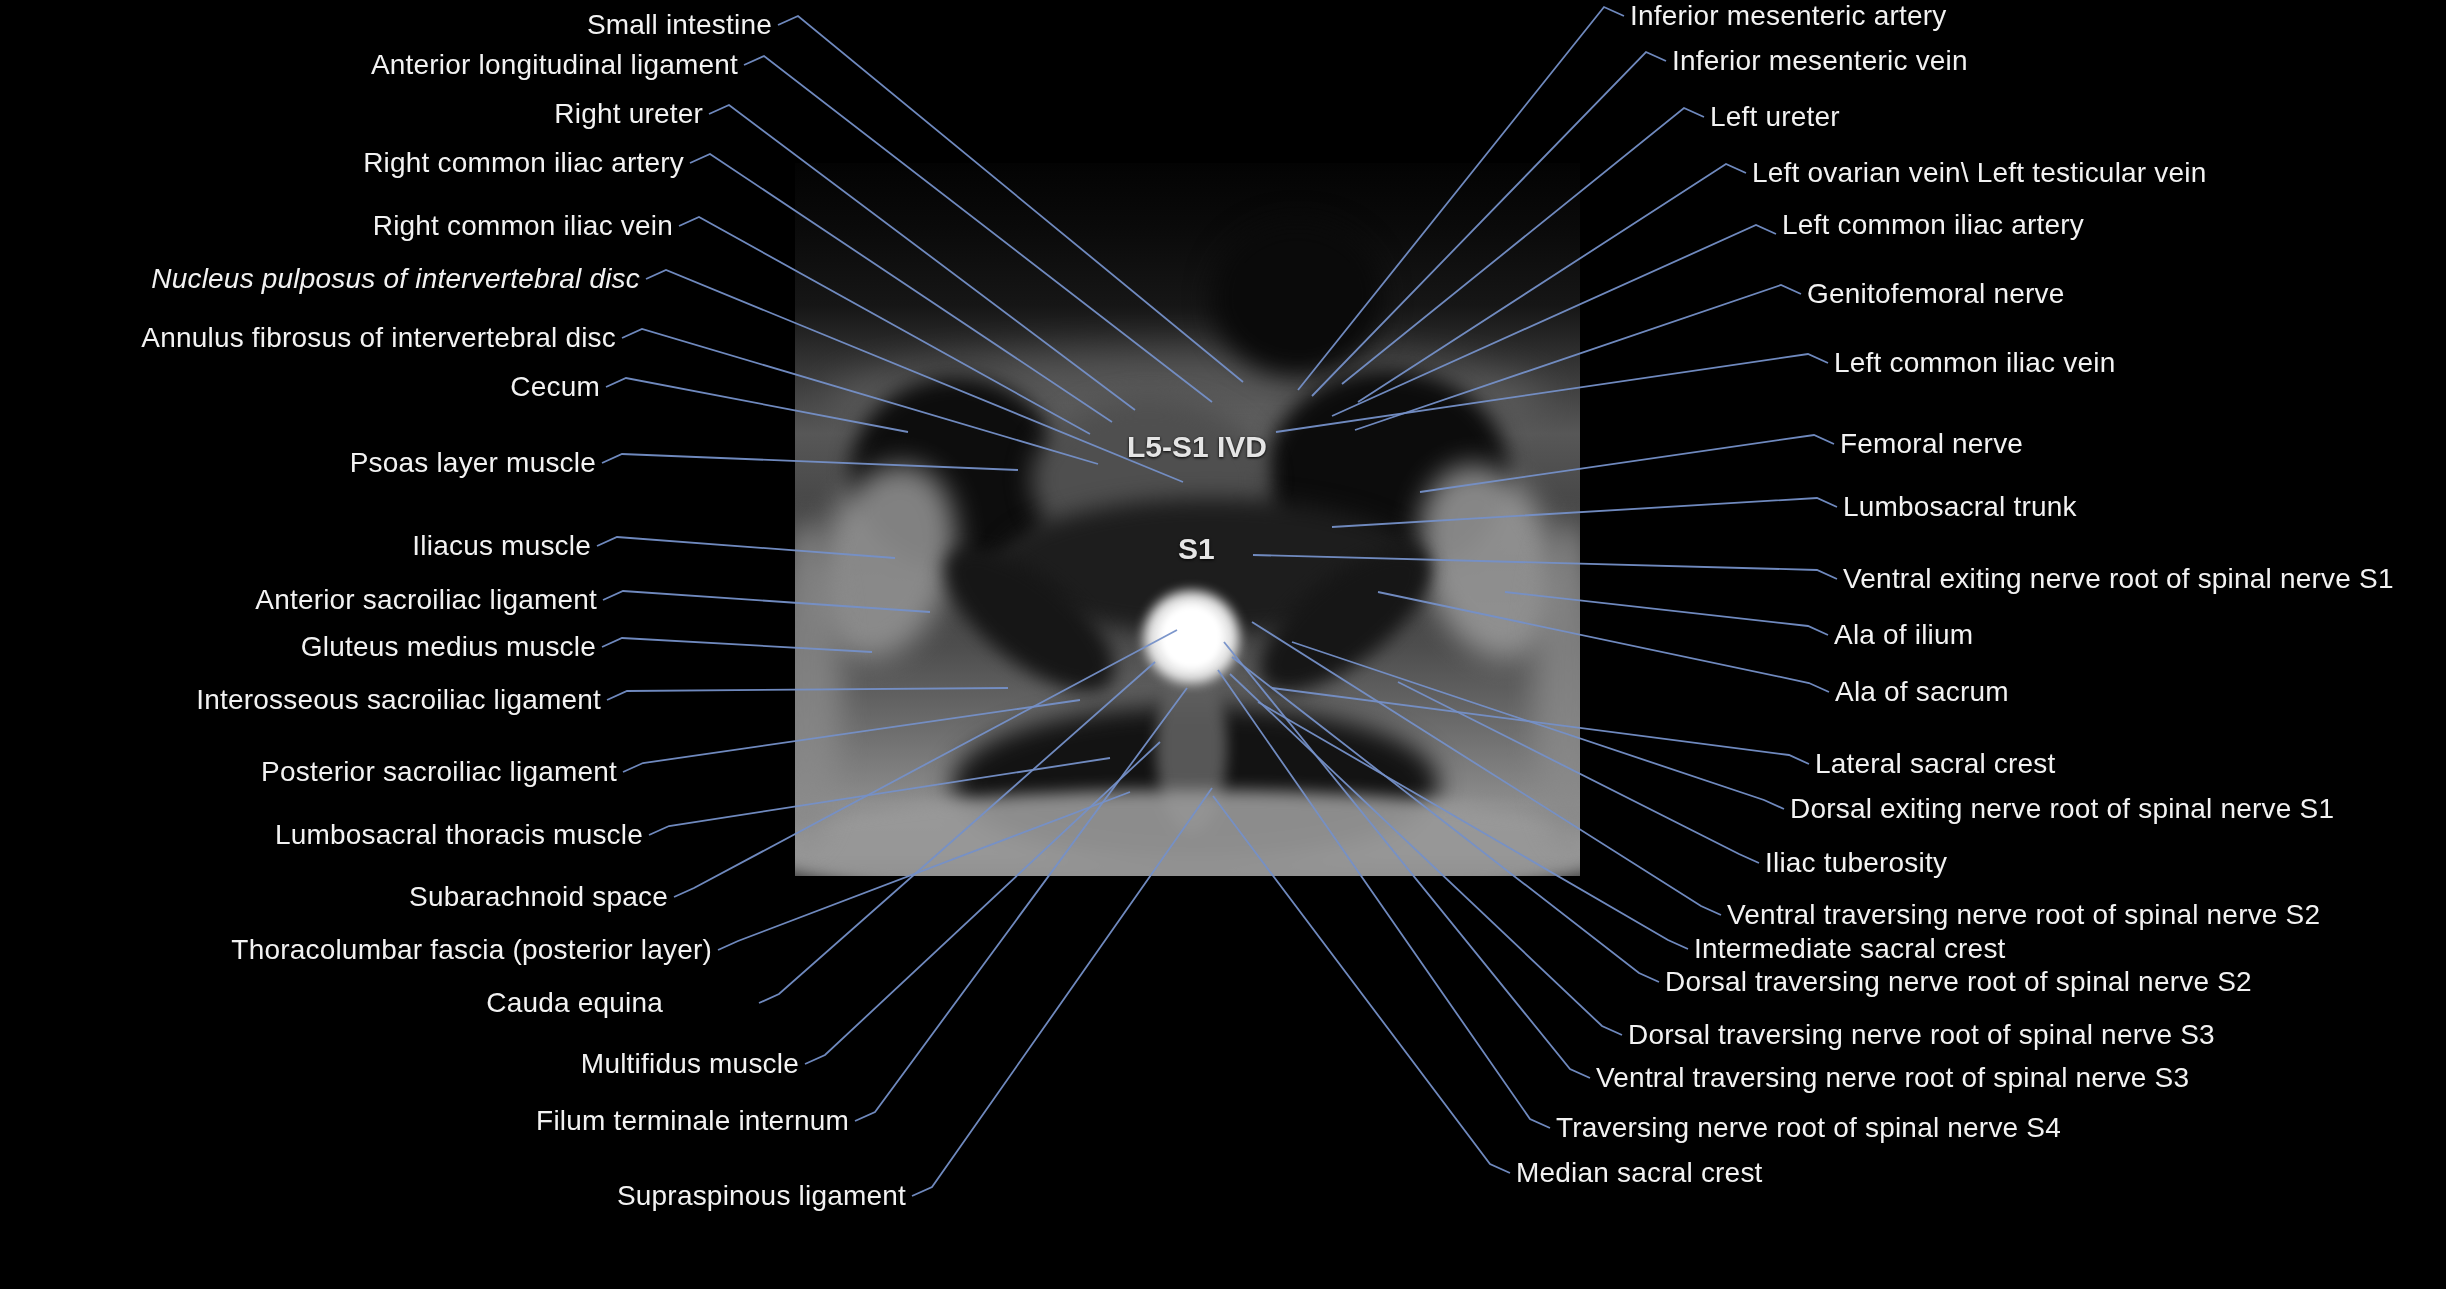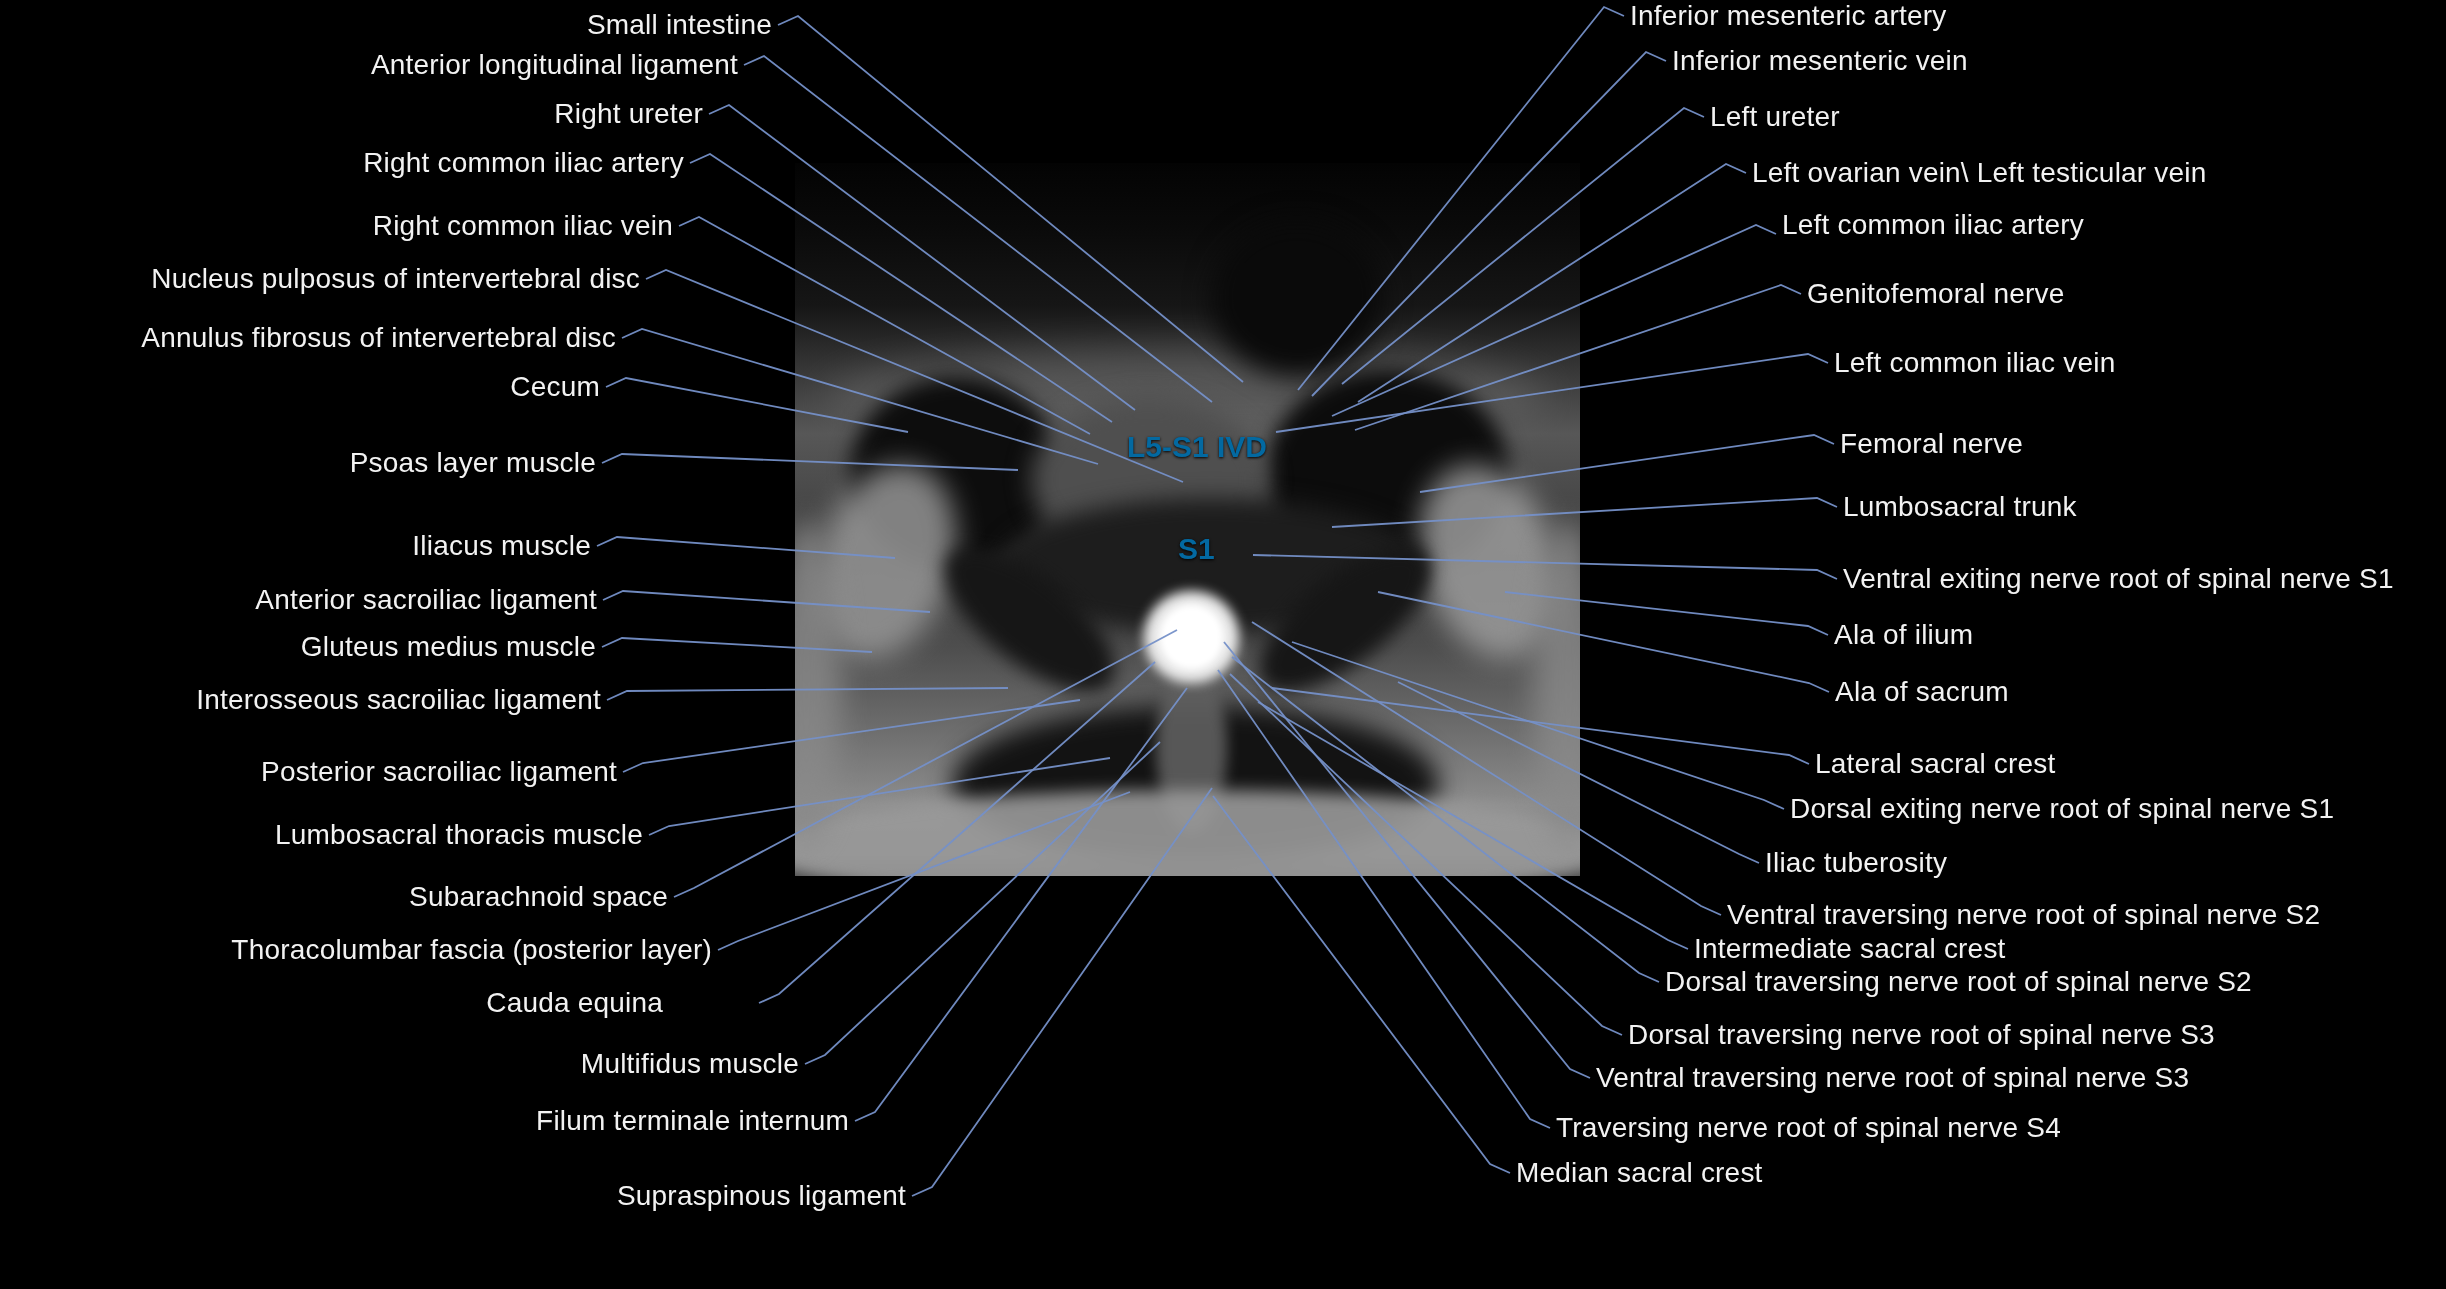--- a/index.html
+++ b/index.html
@@ -36,21 +36,21 @@
   .b-spine  {left:46%;top:70%;width:9%;height:24%;background:#5f5f5f;opacity:.9;filter:blur(7px);}
   
   #lines{position:absolute;inset:0;pointer-events:none;}
   #lines polyline{fill:none;stroke:var(--line,#7590c8);stroke-width:1.8;opacity:.95;}
   .label{
     position:absolute;white-space:nowrap;color:var(--txt,#f2f2f2);
     font-size:28px;line-height:34px;letter-spacing:.2px;
     text-shadow:0 0 5px #000,1px 1px 2px #000;cursor:default;
   }
   .mri-note{
-    position:absolute;color:#0369a1;font-weight:700;font-size:30px;line-height:34px;
+    position:absolute;color:#e5e5e5;font-weight:700;font-size:30px;line-height:34px;
     white-space:nowrap;text-shadow:0 1px 3px #000;
   }
 </style>
 </head>
 <body>
 
 <div id="scene">
 
   <div id="mri" style="left: 795px; top: 163px; width: 785px; height: 713px;">
     <div class="blob b-band"></div>
@@ -117,21 +117,21 @@
       <polyline points="1550,1128 1530,1119 1218,670"></polyline>
       <polyline points="1510,1173 1490,1164 1213,796"></polyline>
     </svg>
 
   <div id="labels">
       <div class="label" style="top: 8px; right: 1674px; text-align: right;">Small intestine</div>
       <div class="label" style="top: 48px; right: 1708px; text-align: right;">Anterior longitudinal ligament</div>
       <div class="label" style="top: 97px; right: 1743px; text-align: right;">Right ureter</div>
       <div class="label" style="top: 146px; right: 1762px; text-align: right;">Right common iliac artery</div>
       <div class="label" style="top: 209px; right: 1773px; text-align: right;">Right common iliac vein</div>
-      <div class="label" style="top: 262px; right: 1806px; text-align: right;">Nucleus pulposus of intervertebral disc</div>
+      <div class="label" style="top: 262px; right: 1806px; text-align: right; font-style: italic;">Nucleus pulposus of intervertebral disc</div>
       <div class="label" style="top: 321px; right: 1830px; text-align: right;">Annulus fibrosus of intervertebral disc</div>
       <div class="label" style="top: 370px; right: 1846px; text-align: right;">Cecum</div>
       <div class="label" style="top: 446px; right: 1850px; text-align: right;">Psoas layer muscle</div>
       <div class="label" style="top: 529px; right: 1855px; text-align: right;">Iliacus muscle</div>
       <div class="label" style="top: 583px; right: 1849px; text-align: right;">Anterior sacroiliac ligament</div>
       <div class="label" style="top: 630px; right: 1850px; text-align: right;">Gluteus medius muscle</div>
       <div class="label" style="top: 683px; right: 1845px; text-align: right;">Interosseous sacroiliac ligament</div>
       <div class="label" style="top: 755px; right: 1829px; text-align: right; margin-left: 19px;">Posterior sacroiliac ligament</div>
       <div class="label" style="top: 818px; right: 1803px; text-align: right;">Lumbosacral thoracis muscle</div>
       <div class="label" style="top: 880px; right: 1778px; text-align: right;">Subarachnoid space</div>

